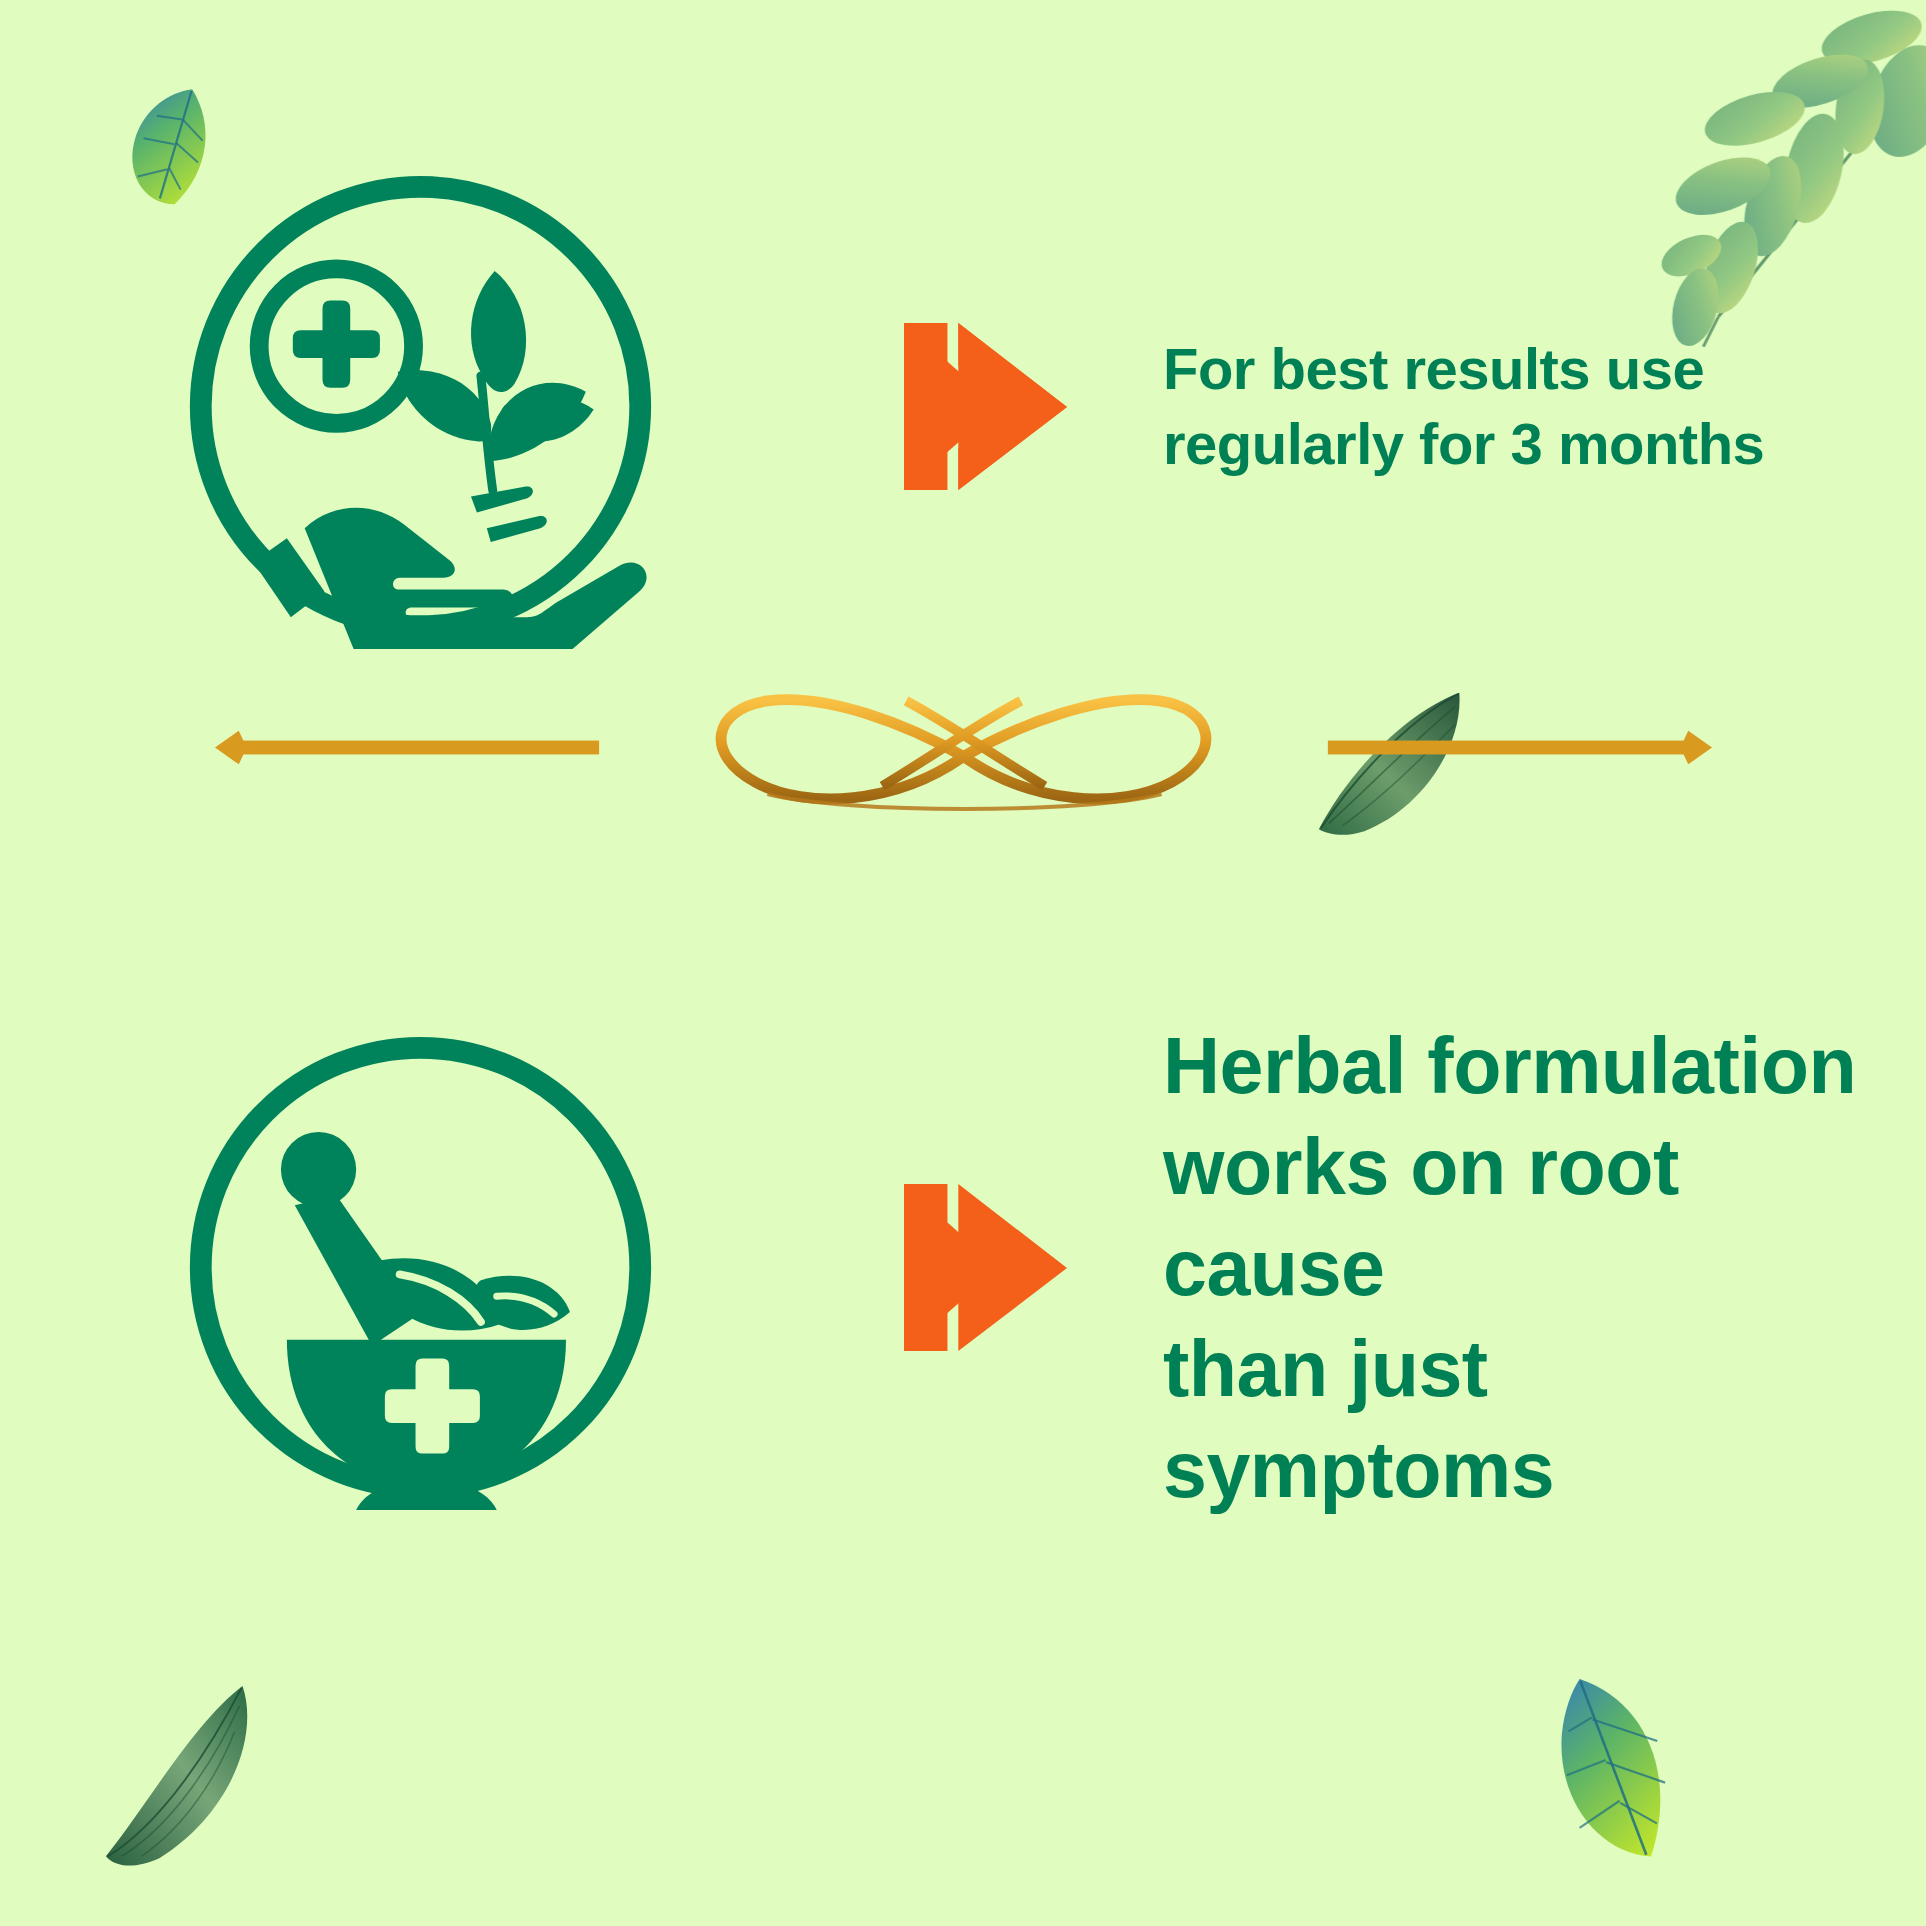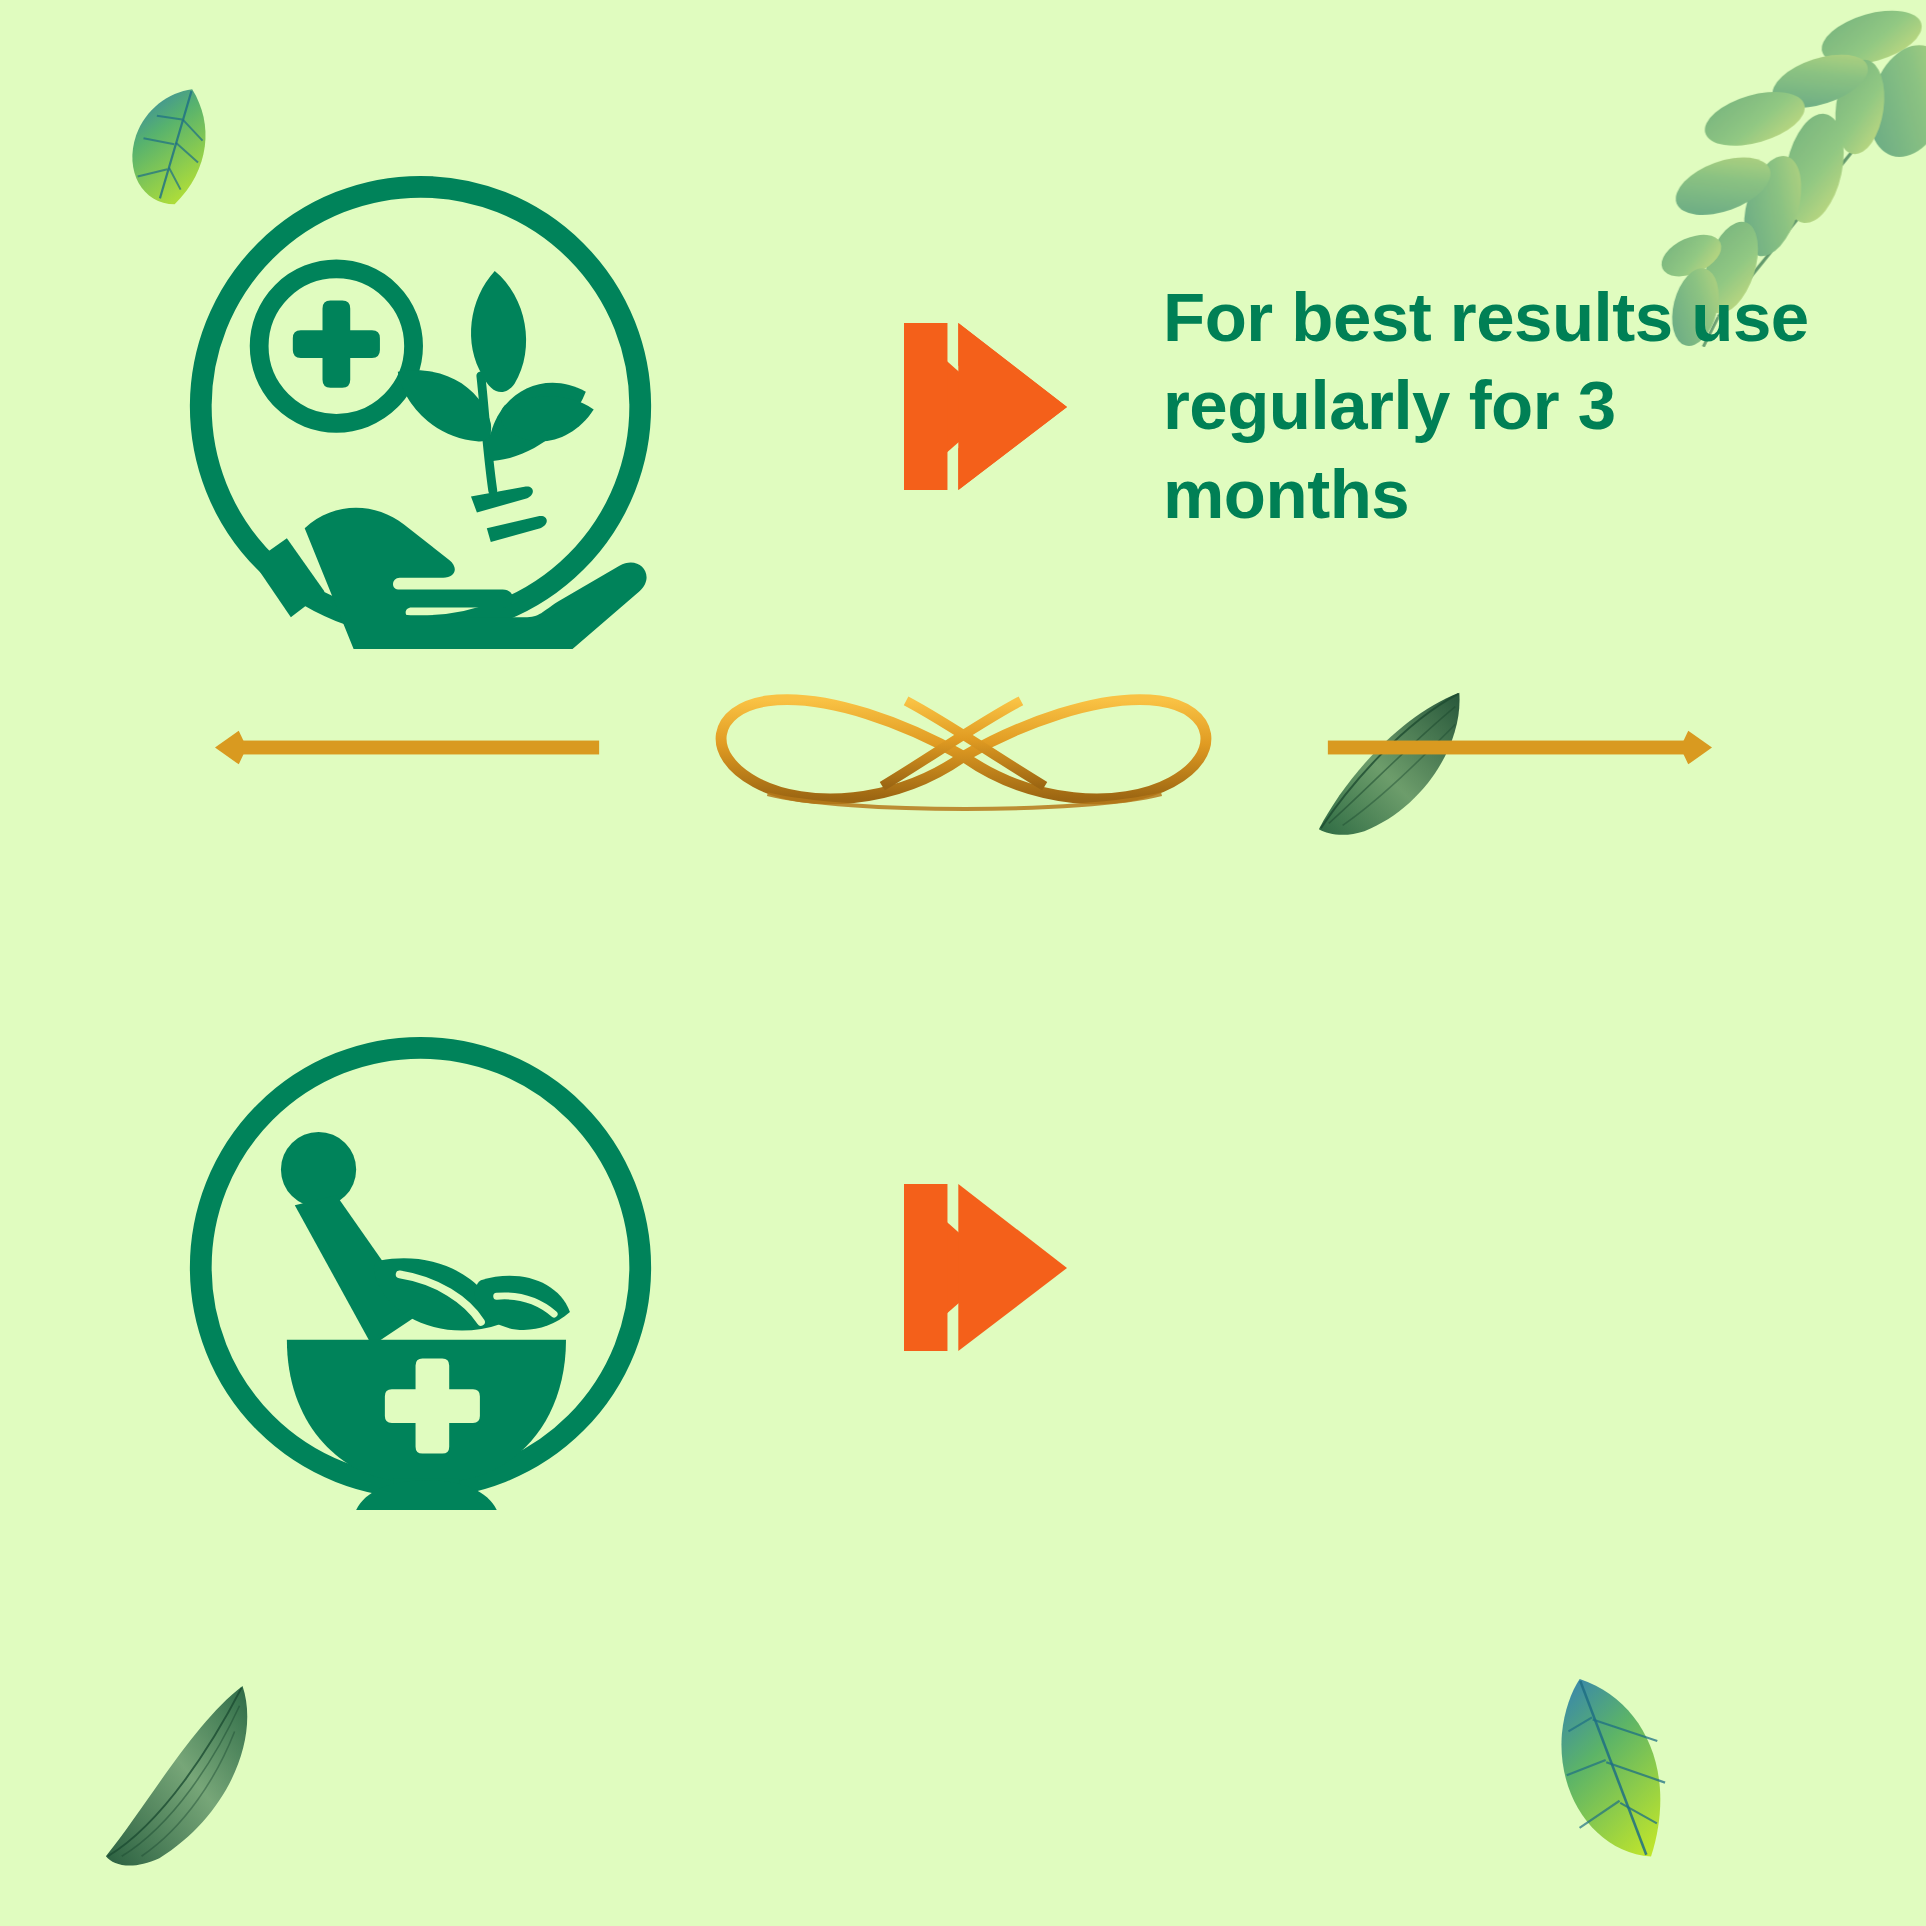--- a/index.html
+++ b/index.html
@@ -54,21 +54,21 @@
     flex: 1 1 auto;
     margin-left: 79px;
     color: #008055;
     font-size: 77px;
     font-weight: 700;
     line-height: 1.28;
     letter-spacing: -0.5px;
     text-align: left;
     white-space: pre-line;
   }
-  #row-top .feature-text { font-size: 69px; }
+  #row-top .feature-text { font-size: 58px; }
   #row-bottom .feature-text { font-size: 79px; }
 
   
   #divider {
     position: absolute;
     left: 213px;
     top: 683px;
     width: 1501px;
     height: 129px;
   }
@@ -284,16 +284,19 @@
     </div>
 
     <div class="arrow-wrap">
       <svg viewBox="0 0 165 175">
         <polygon points="0,3 96,88 0,172 0,3" fill="#f4601a"></polygon>
         <polygon points="55,3 165,88 55,172 55,3" fill="#f4601a"></polygon>
         <polygon points="0,3 44,3 44,172 0,172" fill="#f4601a"></polygon>
       </svg>
     </div>
 
+    <div class="feature-text" style="color: rgb(0, 128, 85);">Herbal formulation
+works on root cause
+than just symptoms</div>
   </div>
 
 </div>
 
 
 </body></html>

